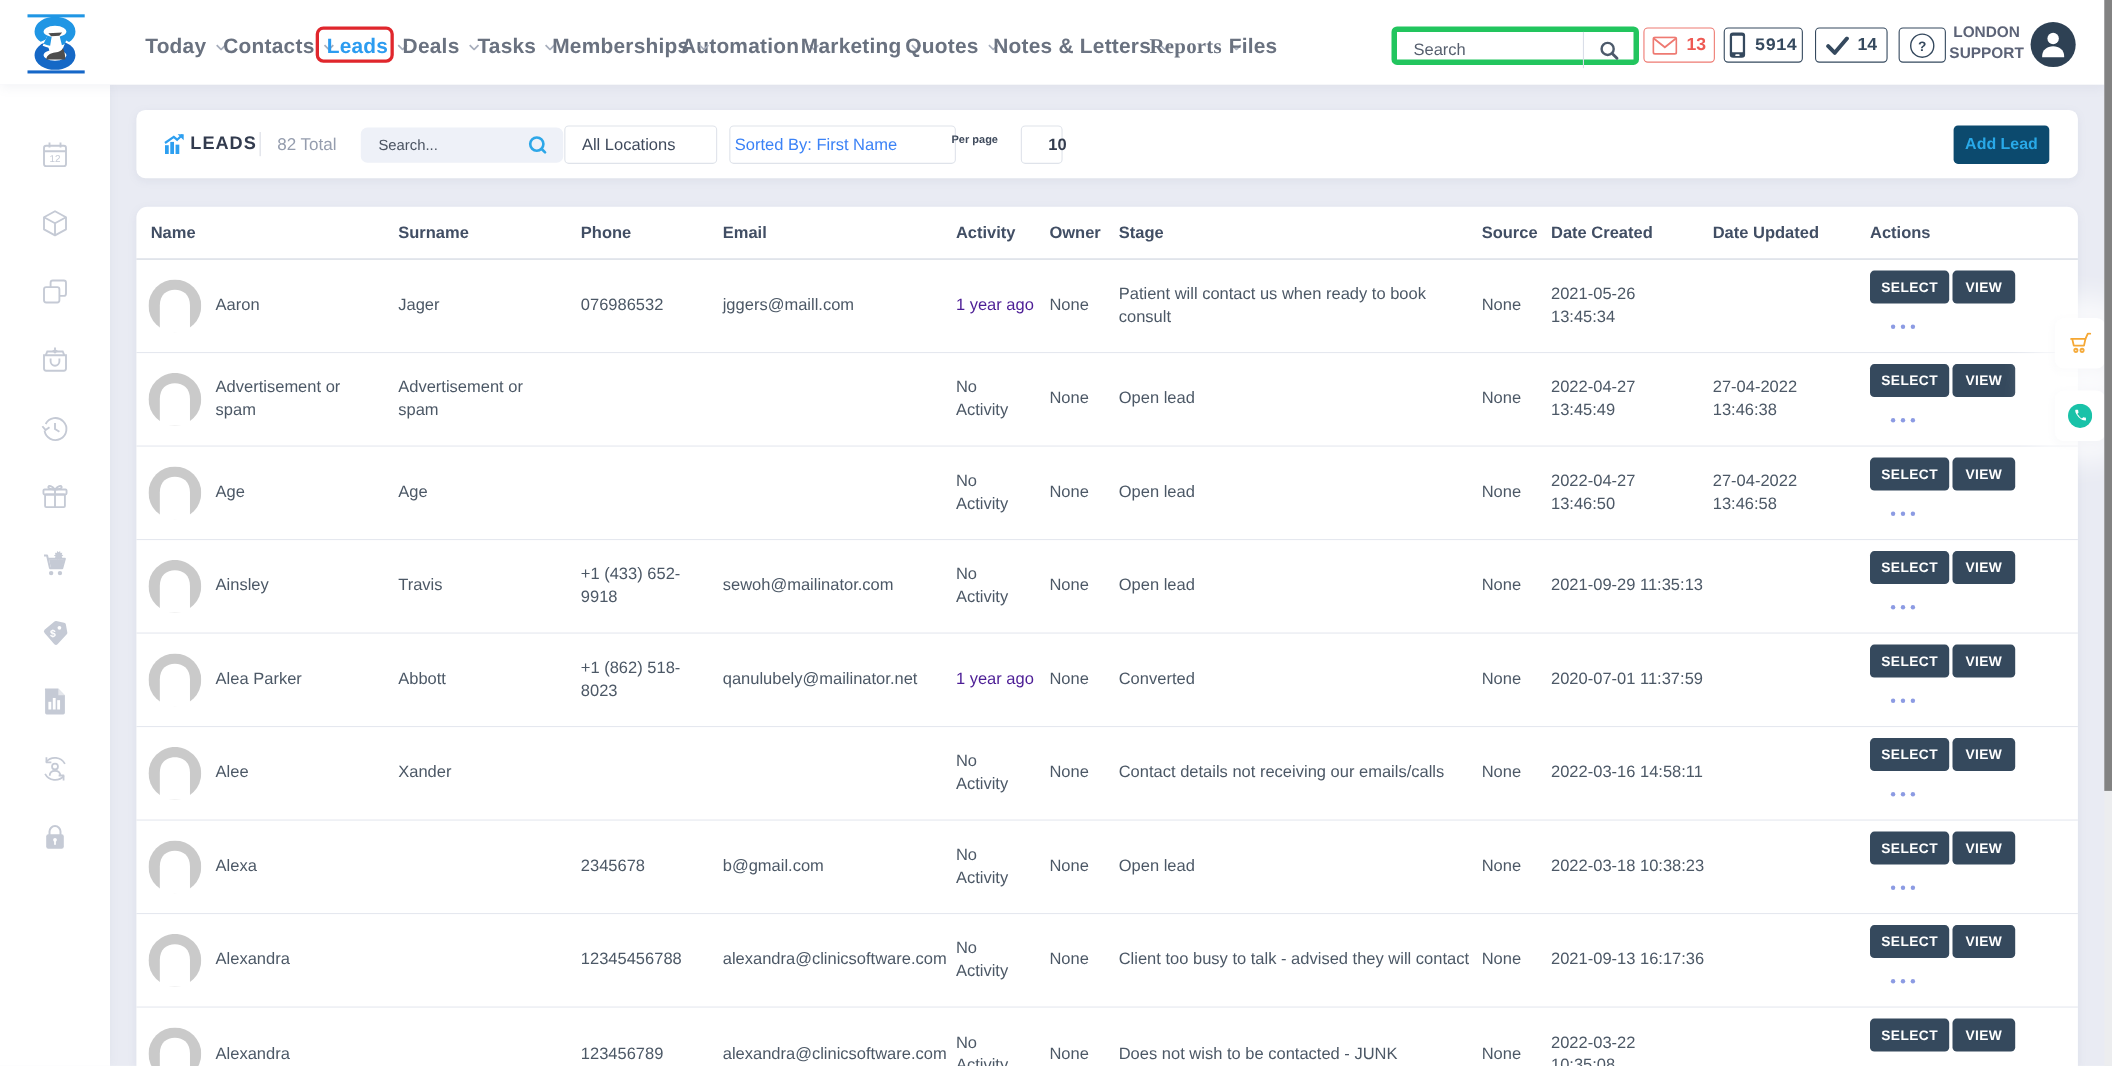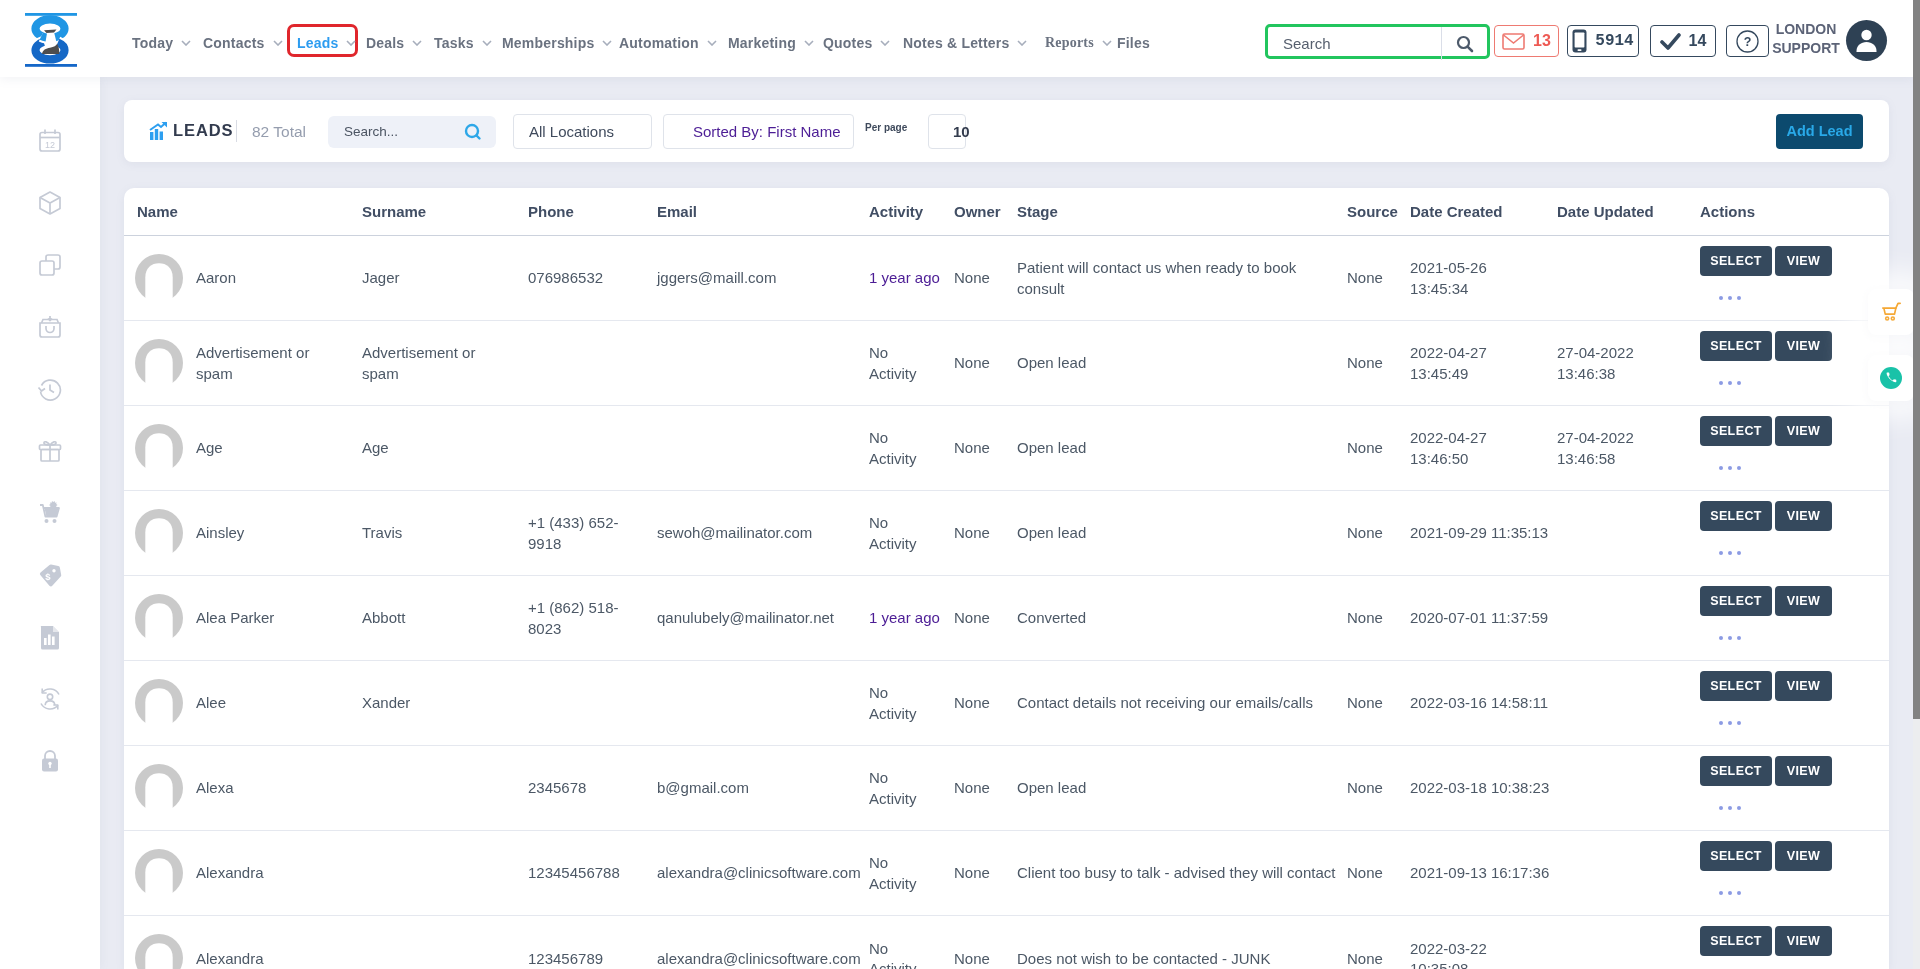--- a/index.html
+++ b/index.html
@@ -3,21 +3,21 @@
 <meta charset="utf-8">
 <style>
 * { margin:0; padding:0; box-sizing:border-box; }
 html,body { width:1920px; height:969px; overflow:hidden; }
 body { position:relative; background:#e9ebf3; font-family:"Liberation Sans", sans-serif; }
 #header { position:absolute; left:0; top:0; width:1914px; height:77px; background:#fff; z-index:6; box-shadow:0 2px 10px rgba(120,130,160,.10); }
 #sidebar { position:absolute; left:0; top:77px; width:100px; height:892px; background:#fff; z-index:5; box-shadow:2px 0 8px rgba(120,130,160,.06);padding-left:48px; }
 .sideicon { position:absolute; left:37px; }
 #toolbar { position:absolute; left:124px; top:100px; width:1765px; height:62px; background:#fff; border-radius:8px; z-index:2; box-shadow:0 2px 8px rgba(130,140,170,.10); }
 #tablecard { position:absolute; left:124px; top:188px; width:1765px; height:781px; background:#fff; border-radius:10px 10px 0 0; z-index:2; box-shadow:0 2px 8px rgba(130,140,170,.10); }
-.navitem { position:absolute; top:0; height:86px; display:flex; align-items:center; font-size:14px; font-weight:700; color:#6a7280; letter-spacing:.2px; }
+.navitem { position:absolute; top:0; height:86px; display:flex; align-items:center; font-size:19px; font-weight:700; color:#6a7280; letter-spacing:.2px; }
 .chev { margin-left:8px; }
 .hbox { position:absolute; top:25px; height:32px; border:1.5px solid #35495e; border-radius:4px; display:flex; align-items:center; justify-content:center; gap:8px; font-size:16px; font-weight:700; color:#35495e; }
 .thead { position:absolute; top:0; font-size:15px; font-weight:600; color:#414e64; line-height:48px; white-space:nowrap; }
 .row { position:absolute; left:0; width:1765px; height:85px; border-bottom:1px solid #e5e8ef; }
 .cell { position:absolute; top:50%; transform:translateY(-50%); font-size:15px; color:#4c5866; line-height:20.5px; white-space:nowrap; }
 .red { color:#4c1d95; }
 .c1{left:72px}.c2{left:238px}.c3{left:404px}.c4{left:533px}.c5{left:745px}.c6{left:830px}.c7{left:893px}.c8{left:1223px}.c9{left:1286px}.c10{left:1433px}
 .ava { position:absolute; left:11px; top:18px; }
 .bsel { left:1576px; width:72px; }
 .bview { left:1651px; width:57px; }
@@ -35,29 +35,29 @@
   <svg style="position:absolute;left:25px;top:21px;" width="20" height="20" viewBox="0 0 20 20">
     <rect x="1" y="11" width="3.4" height="8" fill="#2d9ff0"></rect>
     <rect x="5.8" y="8" width="3.4" height="11" fill="#2d9ff0"></rect>
     <rect x="10.6" y="10.5" width="3.4" height="8.5" fill="#2d9ff0"></rect>
     <path d="M1 9 L9 3.5 L12 6 L17 1.5" fill="none" stroke="#2d9ff0" stroke-width="2"></path>
     <path d="M12.5 1 L18 1 L18 6.5 Z" fill="#2d9ff0"></path>
   </svg>
   <div style="position:absolute;left:49px;top:21px;font-size:16.5px;font-weight:700;color:#323b4e;letter-spacing:0.9px;">LEADS</div>
   <div style="position:absolute;left:112px;top:20px;width:1px;height:22px;background:#d9dce4;"></div>
   <div style="position:absolute;left:128px;top:23px;font-size:15.5px;color:#959dae;">82 Total</div>
-  <div style="position:absolute;left:204px;top:16px;width:168px;height:32px;background:#eef1f8;border-radius:6px;">
+  <div style="position:absolute;left:204px;top:16px;width:184px;height:32px;background:#eef1f8;border-radius:6px;">
     <span style="position:absolute;left:16px;top:8px;font-size:13.5px;color:#4b5462;">Search...</span>
     <svg style="position:absolute;right:14px;top:7px;" width="18" height="18" viewBox="0 0 18 18">
         <circle cx="8" cy="8" r="6" fill="none" stroke="#2da7e8" stroke-width="2.4"></circle>
         <line x1="12.5" y1="12.5" x2="15.5" y2="15.5" stroke="#2da7e8" stroke-width="2.4" stroke-linecap="round"></line>
       </svg>
   </div>
   <div style="position:absolute;left:389px;top:14px;width:139px;height:35px;border:1px solid #dfe3ea;border-radius:4px;line-height:33px;padding-left:15px;font-size:15px;color:#3f4a5c;">All Locations</div>
-  <div style="position:absolute;left:539px;top:14px;width:191px;height:35px;border:1px solid #dfe3ea;border-radius:4px;line-height:33px;padding-left:29px;font-size:15px;color:#4c1d95;">Sorted By: First Name</div>
+  <div style="position:absolute;left:539px;top:14px;width:206px;height:35px;border:1px solid #dfe3ea;border-radius:4px;line-height:33px;padding-left:4px;font-size:15px;color:#3b82f6;">Sorted By: First Name</div>
   <div style="position:absolute;left:741px;top:22px;font-size:10px;font-weight:600;color:#3f4a5c;">Per page</div>
   <div style="position:absolute;left:804px;top:14px;width:38px;height:35px;border:1px solid #dfe3ea;border-radius:4px;line-height:33px;text-align:center;font-size:15px;font-weight:600;color:#333c4e;padding-left:24px;">10</div>
   <div style="position:absolute;left:1652px;top:14px;width:87px;height:35px;background:#0c4a6e;border-radius:4px;line-height:35px;text-align:center;font-size:14.5px;font-weight:600;color:#29a9e8;">Add Lead</div>
 </div>
 <div id="tablecard">
   <div class="thead" style="left:13px;">Name</div>
   <div class="thead" style="left:238px;">Surname</div>
   <div class="thead" style="left:404px;">Phone</div>
   <div class="thead" style="left:533px;">Email</div>
   <div class="thead" style="left:745px;">Activity</div>
@@ -281,21 +281,21 @@
   <div class="navitem" style="left:823px;">Quotes<svg class="chev" width="10" height="6" viewBox="0 0 10 6">
         <path d="M1 1l4 4 4-4" fill="none" stroke="#a7aebc" stroke-width="1.6"></path>
       </svg></div>
   <div class="navitem" style="left:903px;">Notes &amp; Letters<svg class="chev" width="10" height="6" viewBox="0 0 10 6">
         <path d="M1 1l4 4 4-4" fill="none" stroke="#a7aebc" stroke-width="1.6"></path>
       </svg></div>
   <div class="navitem" style="left:1045px;font-family:Liberation Serif, serif;">Reports<svg class="chev" width="10" height="6" viewBox="0 0 10 6">
         <path d="M1 1l4 4 4-4" fill="none" stroke="#a7aebc" stroke-width="1.6"></path>
       </svg></div>
   <div class="navitem" style="left:1117px;">Files</div>
-  <div style="position:absolute;left:1265px;top:24px;width:225px;height:35px;border:3px solid #22c55e;border-radius:5px;background:#fff;">
+  <div style="position:absolute;left:1265px;top:24px;width:225px;height:35px;border:5px solid #22c55e;border-radius:5px;background:#fff;">
     <span style="position:absolute;left:15px;top:8px;font-size:15px;color:#565f6e;">Search</span>
     <div style="position:absolute;right:45px;top:0;width:1px;height:33px;background:#dadee8;"></div>
     <svg style="position:absolute;right:12px;top:7px;" width="20" height="20" viewBox="0 0 20 20">
         <circle cx="8.5" cy="8.5" r="5.5" fill="none" stroke="#4d5a6b" stroke-width="2.2"></circle>
         <line x1="12.8" y1="12.8" x2="17" y2="17" stroke="#4d5a6b" stroke-width="2.6" stroke-linecap="round"></line>
       </svg>
   </div>
   <div class="hbox" style="left:1494px;width:65px;border-color:#ee7a72;color:#ee5a54;">
     <svg width="23" height="17" viewBox="0 0 23 17">
         <rect x="1" y="1" width="21" height="15" rx="1.5" fill="none" stroke="#ee7a72" stroke-width="1.6"></rect>

